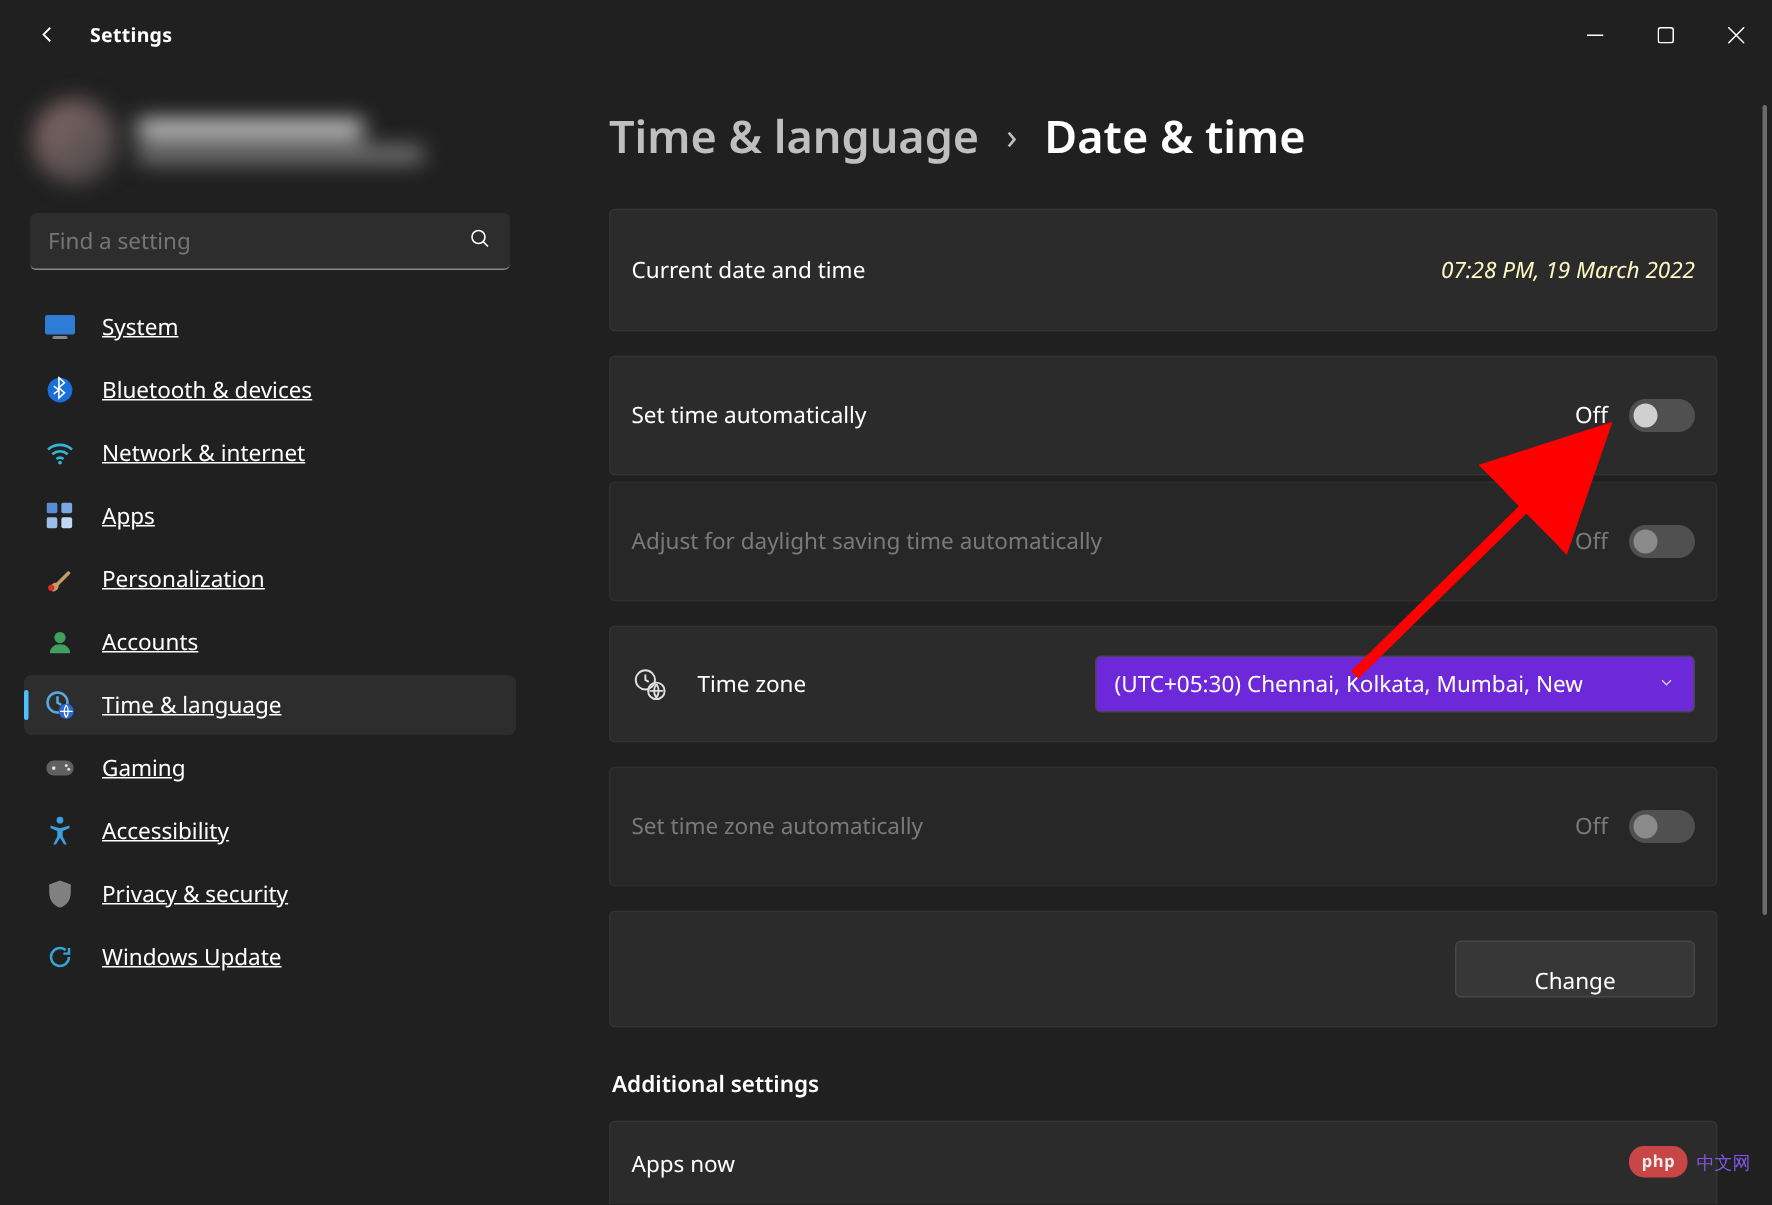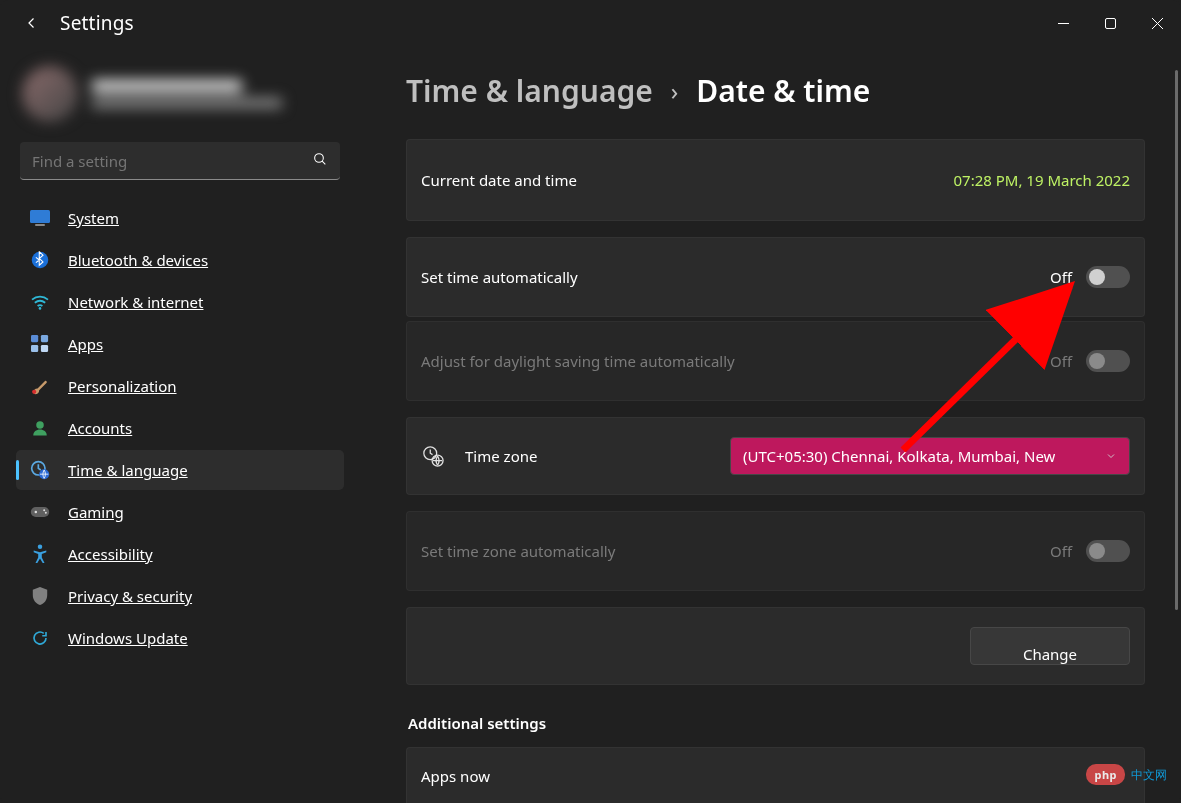--- a/index.html
+++ b/index.html
@@ -3,21 +3,21 @@
 <meta charset="utf-8">
 <style>
   * { box-sizing: border-box; margin: 0; padding: 0; font-family: "Segoe UI", "Segoe UI Variable", system-ui, sans-serif; }
   html, body { width: 1181px; height: 803px; overflow: hidden; background: #202020; color: #fff; }
 
   .window { position: relative; width: 1181px; height: 803px; background: #202020; border-radius: 8px; overflow: hidden; }
 
   
   .titlebar { display: flex; align-items: center; height: 46px; padding: 0 0 0 12px; }
   .back-btn { width: 40px; height: 40px; display: flex; align-items: center; justify-content: center; border-radius: 4px; }
-  .title { font-size: 19px; font-weight: 400; margin-left: 8px; letter-spacing: 0.2px; }
+  .title { font-size: 13px; font-weight: 700; margin-left: 8px; letter-spacing: 0.2px; }
   .win-controls { margin-left: auto; display: flex; }
   .win-btn { width: 47px; height: 32px; display: flex; align-items: center; justify-content: center; }
 
   
   .left { position: absolute; left: 0; top: 46px; width: 360px; height: calc(803px - 46px); padding: 14px 12px 0 12px; }
   .account { display: flex; align-items: center; gap: 14px; padding: 6px 10px 6px 10px; margin-bottom: 14px; filter: blur(7px); }
   .avatar { width: 56px; height: 56px; border-radius: 50%; background: linear-gradient(135deg,#8a6b6b,#444); flex-shrink: 0; }
   .account-lines .l1 { width: 150px; height: 12px; background: #ddd; border-radius: 2px; margin-bottom: 6px; }
   .account-lines .l2 { width: 190px; height: 10px; background: #888; border-radius: 2px; }
 
@@ -44,40 +44,40 @@
   .card.disabled .card-title, .card.disabled .state-label { color: #7a7a7a; }
   .card .right { margin-left: auto; display: flex; align-items: center; gap: 14px; font-size: 15px; }
   .state-label { font-size: 15px; }
 
   .toggle { width: 44px; height: 22px; background: #505050; border-radius: 11px; position: relative; }
   .toggle .knob { position: absolute; left: 3px; top: 3px; width: 16px; height: 16px; background: #d0d0d0; border-radius: 50%; }
   .toggle.dim .knob { background: #8a8a8a; }
 
   .card.timezone { height: 78px; gap: 20px; }
   .tz-icon { width: 24px; height: 24px; display:flex; align-items:center; justify-content:center;}
-  .tz-select { margin-left: auto; width: 400px; height: 38px; background: #be185d; border: 1px solid #474747; border-radius: 4px; display: flex; align-items: center; padding: 0 12px; font-size: 15px; gap: 10px; overflow: hidden; white-space: nowrap; }
+  .tz-select { margin-left: auto; width: 400px; height: 38px; background: #6d28d9; border: 1px solid #474747; border-radius: 4px; display: flex; align-items: center; padding: 0 12px; font-size: 15px; gap: 10px; overflow: hidden; white-space: nowrap; }
   .tz-select .chev { margin-left: auto; }
 
   .card.manual { height: 78px; }
   .btn { width: 160px; height: 38px; background: #373737; border: 1px solid #474747; border-radius: 4px; display: flex; align-items: flex-end; justify-content: center; font-size: 15px; }
 
   .section-gap { height: 12px; }
 
   .section-title { font-size: 15px; font-weight: 600; margin: 28px 0 14px 2px; }
 
   
   .scroll-thumb { position: absolute; right: 3px; top: 70px; width: 3px; height: 540px; background: #6b6b6b; border-radius: 2px; }
 
   
   .arrow-svg { position: absolute; pointer-events: none; z-index: 50; }
 
   
   .watermark { position: absolute; right: 14px; bottom: 18px; display: flex; align-items: center; gap: 6px; opacity: 0.9; }
   .watermark .bubble { background: #d94a4a; color: #fff; font-size: 11px; font-weight: 700; padding: 3px 8px; border-radius: 10px; letter-spacing: 0.5px; }
-  .watermark .txt { color: #0ea5e9; font-size: 12px; }
+  .watermark .txt { color: #8b5cf6; font-size: 12px; }
 </style>
 </head>
 <body>
 
 <div class="window">
 
   <div class="titlebar">
     <div class="back-btn">
       <svg width="18" height="18" viewBox="0 0 24 24" fill="none" stroke="#fff" stroke-width="1.6">
           <path d="M14 6l-6 6 6 6"></path>
@@ -236,21 +236,21 @@
   <div class="main">
 
     <div class="breadcrumb">
       <span class="bc-parent">Time &amp; language</span>
       <span class="bc-sep">›</span>
       <span class="bc-page">Date &amp; time</span>
     </div>
 
     <div class="card" style="height:82px;">
       <div class="card-title">Current date and time</div>
-      <div class="right" style="color:#bef264;">07:28 PM, 19 March 2022</div>
+      <div class="right" style="color:#fef9c3;font-style:italic;">07:28 PM, 19 March 2022</div>
     </div>
 
     <div class="section-gap"></div>
 
     <div class="card" style="height:80px;">
       <div class="card-title">Set time automatically</div>
       <div class="right">
         <span class="state-label">Off</span>
         <div class="toggle">
             <div class="knob"></div>

